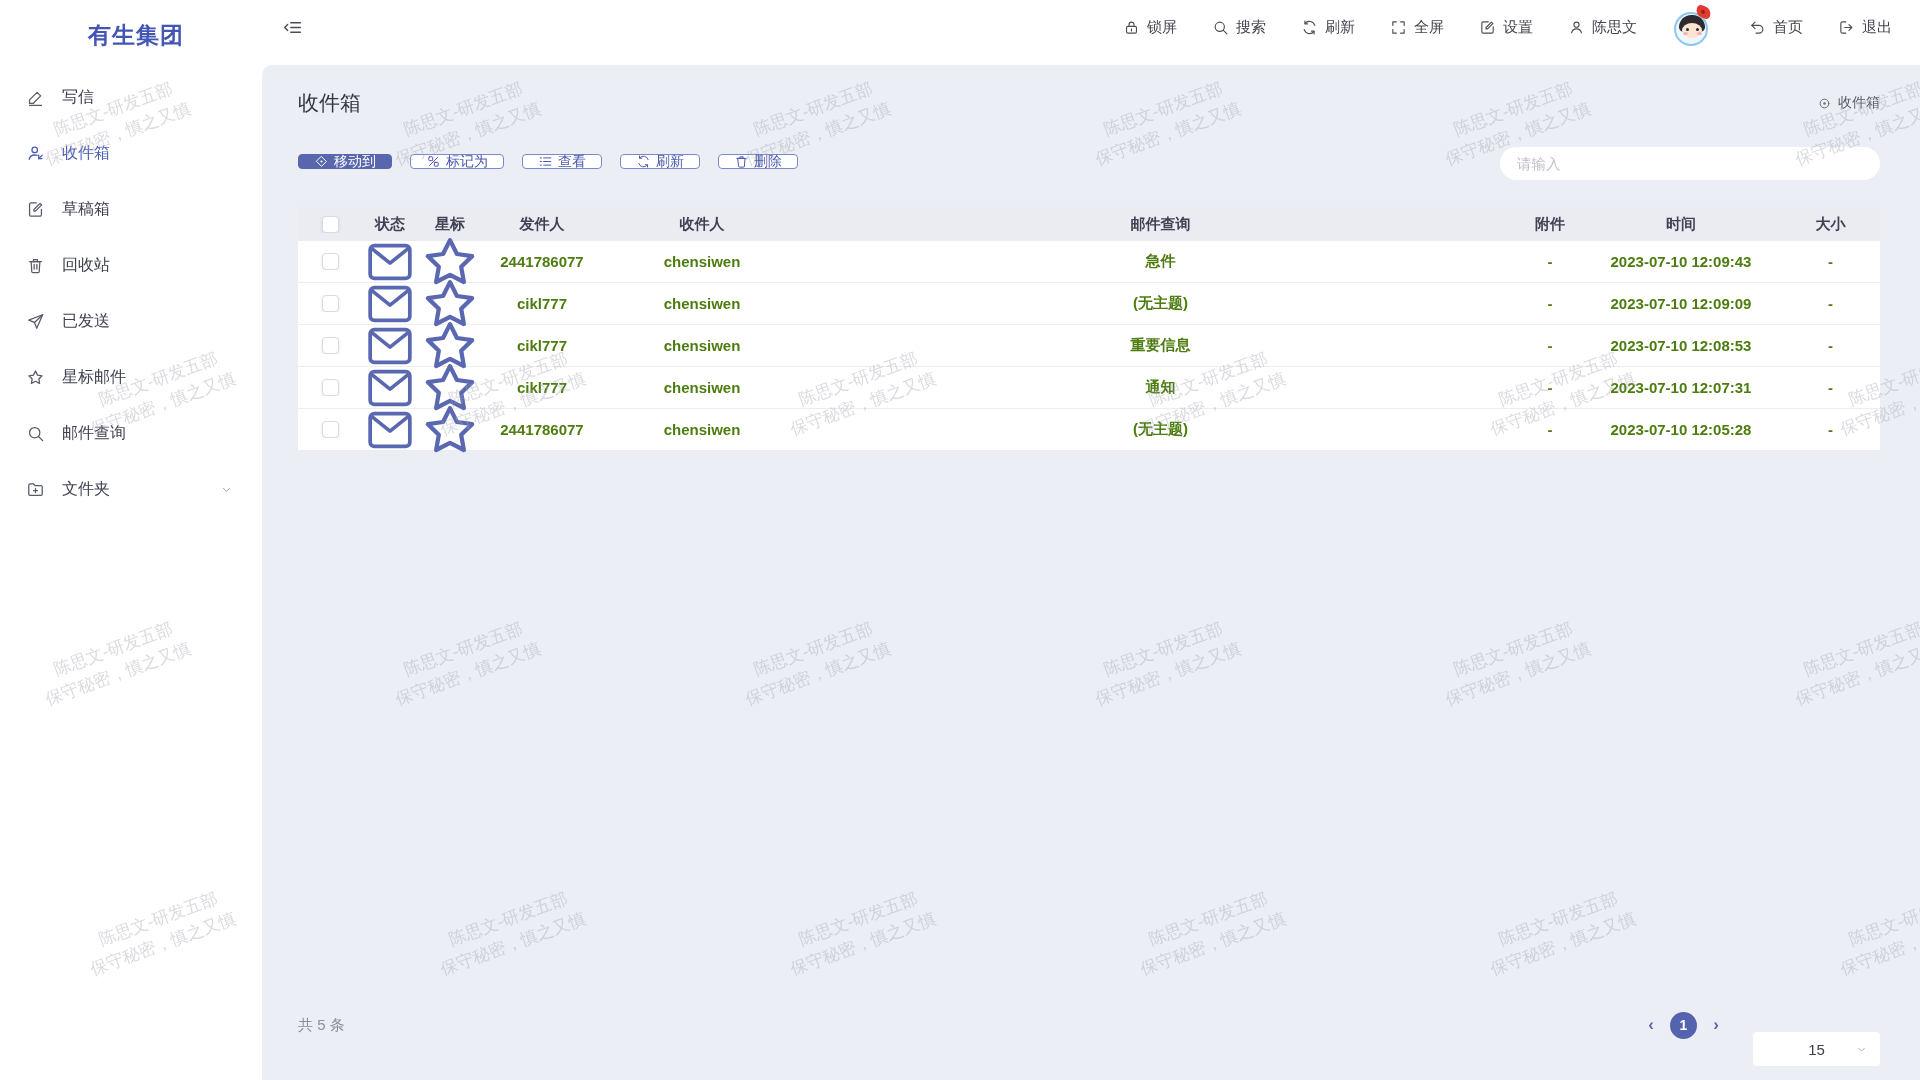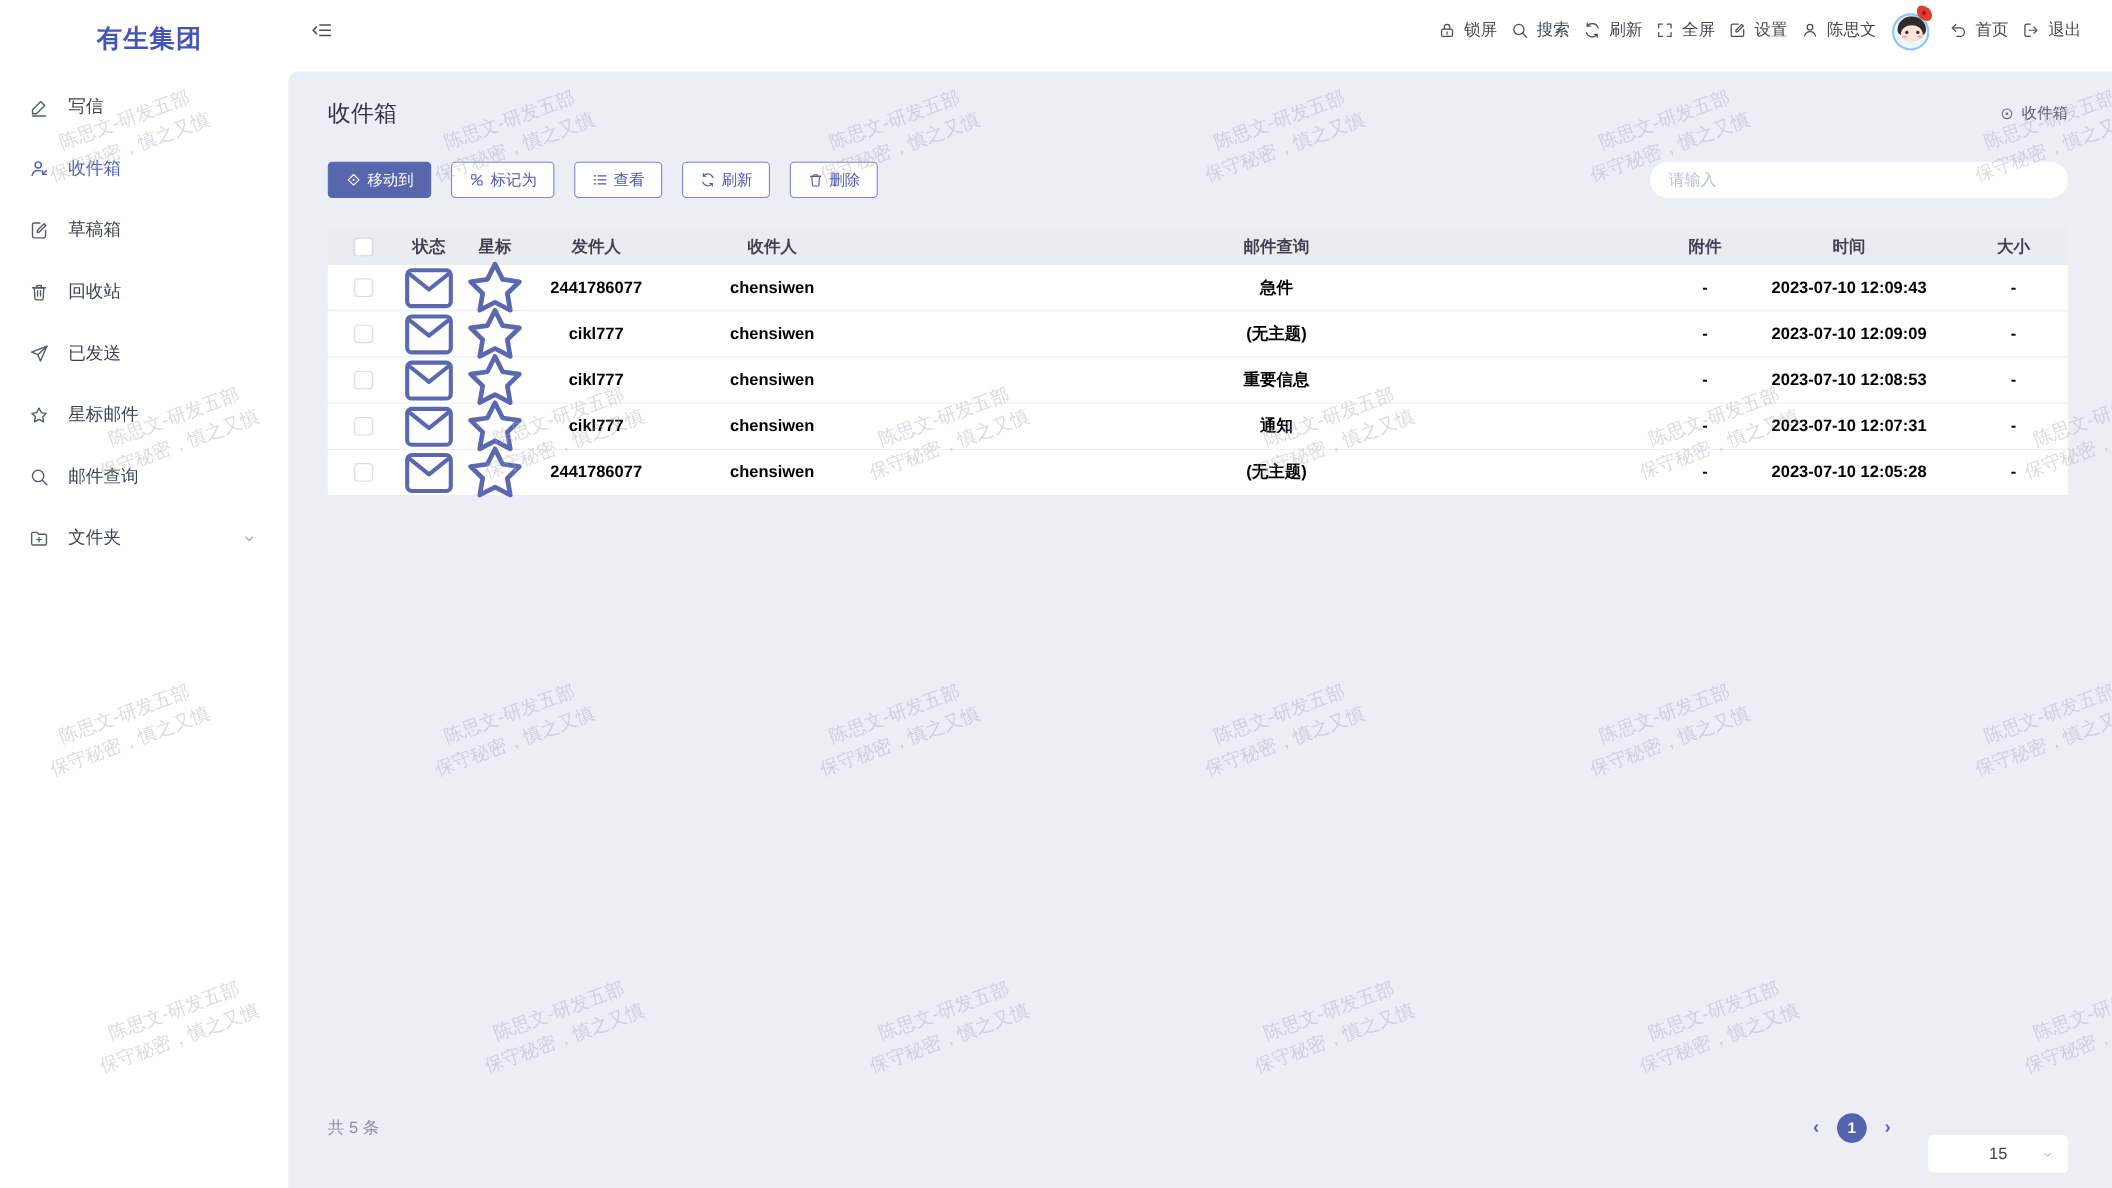--- a/index.html
+++ b/index.html
@@ -16,21 +16,21 @@
   .side-list { margin-top:18px; list-style:none; }
   .side-item { display:flex; align-items:center; height:56px; padding:0 26px; cursor:pointer; font-size:16px; color:#3d4150; }
   .side-item .icon { width:19px; height:19px; margin-right:17px; color:#565b68; flex-shrink:0; }
   .side-item.active, .side-item.active .icon { color:#4c5cb5; }
   .side-item .chev { margin-left:auto; width:15px; height:15px; color:#9aa0ab; }
 
   
   .main { flex:1; display:flex; flex-direction:column; min-width:0; position:relative; z-index:1; }
   .topbar { height:55px; background:#fff; display:flex; align-items:center; flex-shrink:0; }
   .collapse { margin-left:22px; width:21px; height:21px; color:#4a4e58; cursor:pointer; }
-  .tb-right { margin-left:auto; display:flex; align-items:center; gap:12px; margin-right:28px; }
+  .tb-right { margin-left:auto; display:flex; align-items:center; gap:35px; margin-right:28px; }
   .tb-item { display:flex; align-items:center; gap:7px; font-size:15px; color:#43464e; cursor:pointer; white-space:nowrap; }
   .tb-item .icon { width:17px; height:17px; color:#4a4d55; }
 
   
   .avatar { width:42px; height:42px; position:relative; cursor:pointer; flex-shrink:0; }
   .av-ring { position:absolute; left:2px; top:5px; width:34px; height:34px; border-radius:50%; background:#eef7fd; border:2px solid #8ec7ec; }
   .av-hair { position:absolute; left:7px; top:8px; width:26px; height:17px; border-radius:13px 13px 5px 5px; background:#2d2b30; }
   .av-face { position:absolute; left:10px; top:16px; width:20px; height:15px; border-radius:50%; background:#fbe4d1; }
   .av-eye { position:absolute; top:21px; width:3px; height:3px; border-radius:50%; background:#2d2b30; }
   .av-cheek { position:absolute; top:25px; width:5px; height:3px; border-radius:50%; background:#f5aeb8; }
@@ -39,34 +39,34 @@
 
   
   .content { flex:1; background:#eceef5; margin:10px 0 0 2px; border-top-left-radius:10px;
              padding:0 40px 0 36px; display:flex; flex-direction:column; min-height:0; }
   .page-head { display:flex; align-items:center; justify-content:space-between; margin-top:24px; }
   .page-title { font-size:21px; color:#33363f; font-weight:500; }
   .crumb { display:flex; align-items:center; gap:6px; font-size:14px; color:#565a66; cursor:pointer; }
   .crumb .icon { width:15px; height:15px; color:#6a6e7a; }
 
   .toolbar { display:flex; align-items:center; margin-top:30px; }
-  .btn { display:inline-flex; align-items:center; gap:5px; height:33px; padding:0 15px; border-radius:4px;
+  .btn { display:inline-flex; align-items:center; gap:5px; height:15px; padding:0 15px; border-radius:4px;
          border:1px solid #7d88c6; background:#fff; color:#4b58ab; font-size:14px; cursor:pointer; margin-right:18px;
          font-family:inherit; white-space:nowrap; }
   .btn .icon { width:15px; height:15px; }
   .btn.primary { background:#5866ae; border-color:#5866ae; color:#fff; }
   .search { margin-left:auto; width:380px; height:33px; border-radius:17px; border:none; background:#fff;
             padding:0 17px; font-size:14.5px; color:#3c3f4d; outline:none; font-family:inherit; }
   .search::placeholder { color:#bdc1cd; }
 
   
   .table { margin-top:27px; }
   .trow { display:grid; grid-template-columns:64px 56px 64px 120px 200px 1fr 62px 200px 99px; align-items:center; }
   .thead { background:#ebecf1; height:34px; font-weight:700; font-size:15px; color:#3f4254; }
-  .tr { background:#fff; height:42px; border-bottom:1px solid #ecedf2; font-weight:700; font-size:15px; color:#000000; cursor:pointer; }
+  .tr { background:#fff; height:42px; border-bottom:1px solid #ecedf2; font-weight:700; font-size:15px; color:#4d7c0f; cursor:pointer; }
   .cell { text-align:center; overflow:hidden; white-space:nowrap; }
   .checkbox { width:17px; height:17px; border:1px solid #d7dae3; border-radius:4px; background:#fff; margin:0 auto;
               box-shadow:0 1px 3px rgba(60,70,110,.14); cursor:pointer; }
   .mailicon { width:17px; height:17px; color:#5a68b1; margin:0 auto; }
   .staricon { width:19px; height:19px; color:#5a68b1; margin:0 auto; cursor:pointer; }
 
   
   .footer { margin-top:auto; display:flex; align-items:center; margin-bottom:14px;gap:12px; }
   .total { font-size:15px; color:#8c909b; }
   .pager { margin-left:auto; display:flex; align-items:center; gap:11px; }

